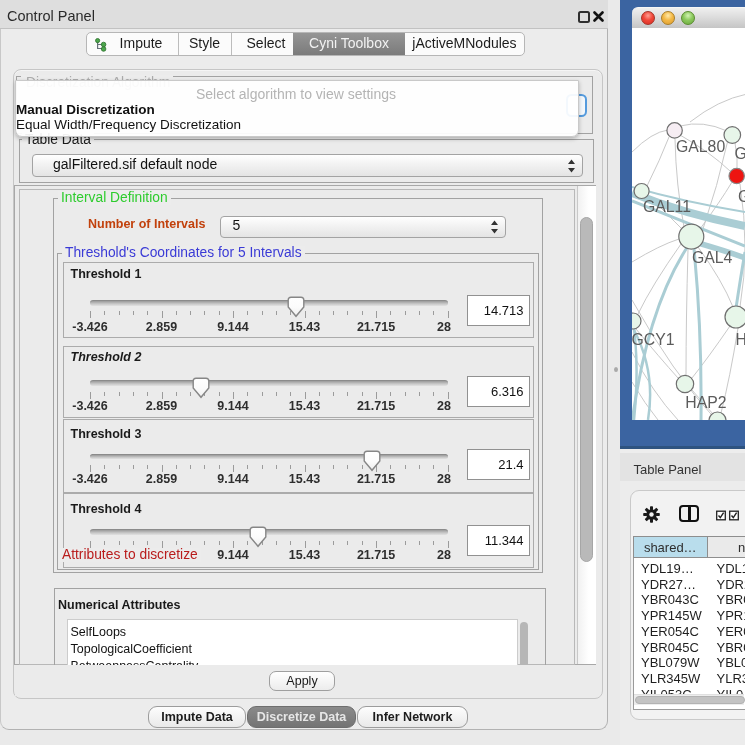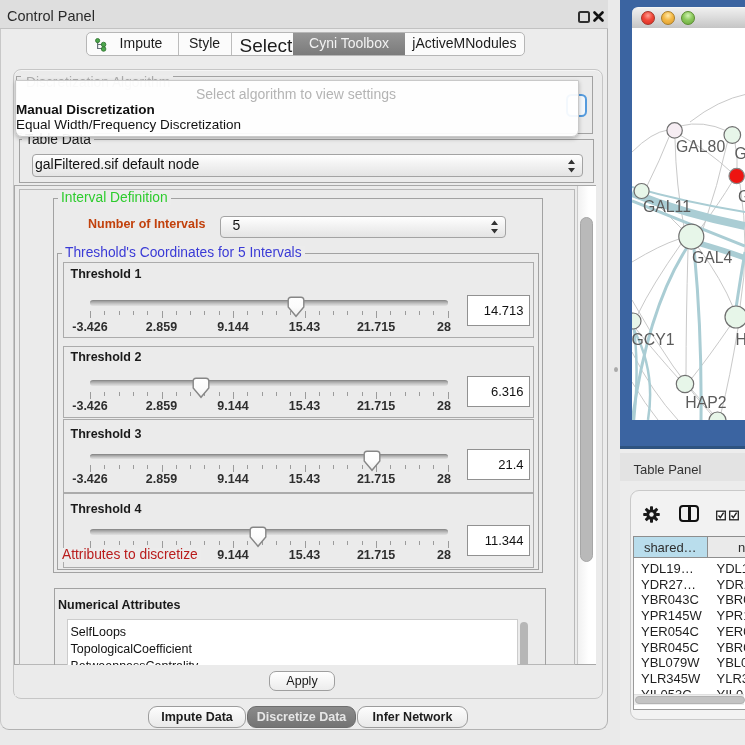--- a/index.html
+++ b/index.html
@@ -35,21 +35,21 @@
     <path d="M1.5 2.5 L9.5 10.5 M9.5 2.5 L1.5 10.5" stroke="#111" stroke-width="2.6" stroke-linecap="round"></path>
   </svg>
 
 <div class="abs" style="left:86px;top:31.5px;width:437px;height:22px;background:#fbfbfb;
      border:1px solid #b6b6b6;border-radius:5px;overflow:hidden;">
   <div class="abs" style="left:90.5px;top:0;width:1px;height:22px;background:#bcbcbc;"></div>
   <div class="abs" style="left:143.5px;top:0;width:1px;height:22px;background:#bcbcbc;"></div>
   <div class="abs" style="left:206px;top:0;width:112px;height:22px;background:linear-gradient(#959595,#7b7b7b);"></div>
   <div class="abs" style="left:0;top:2px;width:92px;text-align:center;font-size:14px;color:#1c1c1c;padding-left:16px;box-sizing:border-box;">Impute</div>
   <div class="abs" style="left:91px;top:2px;width:53px;text-align:center;font-size:14px;color:#1c1c1c;">Style</div>
-  <div class="abs" style="left:144px;top:2px;width:70px;text-align:center;font-size:19px;color:#1c1c1c;">Select</div>
+  <div class="abs" style="left:144px;top:2px;width:70px;text-align:center;font-size:14px;color:#1c1c1c;">Select</div>
   <div class="abs" style="left:206px;top:2px;width:112px;text-align:center;font-size:14px;color:#f2f2f2;">Cyni Toolbox</div>
   <div class="abs" style="left:318px;top:2px;width:119px;text-align:center;font-size:14px;color:#1c1c1c;">jActiveMNodules</div>
   <svg class="abs" style="left:8px;top:5px;" width="13" height="14" viewBox="0 0 13 14">
     <path d="M2.6 3.5 V11 M2.6 6.5 H8 M2.6 10.5 H8" stroke="#66707a" stroke-width="1.2" fill="none"></path>
     <circle cx="2.6" cy="2.6" r="2.1" fill="#4ca64c" stroke="#2c702c" stroke-width="0.8"></circle>
     <circle cx="8.6" cy="6.5" r="2.3" fill="#4ca64c" stroke="#2c702c" stroke-width="0.8"></circle>
     <circle cx="8.6" cy="11" r="2.3" fill="#4ca64c" stroke="#2c702c" stroke-width="0.8"></circle>
   </svg>
 </div>
 
@@ -58,21 +58,21 @@
 
 <div class="tb" style="left:16px;top:75.5px;width:575px;height:56.5px;"></div>
 <div class="abs" style="left:21px;top:74.5px;width:152px;height:3px;background:#ececec;"></div>
 <div class="tblbl" style="left:23px;top:76px;color:#ababab;background:transparent;">Discretization Algorithm</div>
 <div class="abs" style="left:566px;top:93.5px;width:16.5px;height:19px;border:2.5px solid #559bdd;
      border-radius:5.5px;background:#f4f8fc;"></div>
 
 <div class="tb" style="left:19px;top:139px;width:573px;height:42px;"></div>
 <div class="tblbl" style="left:22px;top:132.5px;color:#1c1c1c;">Table Data</div>
 <div class="combo" style="left:32px;top:154px;width:549px;height:21px;">
-  <span style="position:absolute;left:2px;top:0.5px;">galFiltered.sif default node</span>
+  <span style="position:absolute;left:20px;top:0.5px;">galFiltered.sif default node</span>
   <svg style="position:absolute;right:6px;top:3.5px;" width="9" height="14" viewBox="0 0 9 14">
     <path d="M4.5 0.5 L8 5 L1 5 Z M4.5 13.5 L8 9 L1 9 Z" fill="#333"></path>
     </svg>
 </div>
 
 <div class="abs" style="left:15px;top:80px;width:562px;height:55px;background:rgba(255,255,255,0.93);
      border:1px solid #c9c9c9;border-radius:0 0 7px 7px;box-shadow:0 2px 4px rgba(0,0,0,0.25);"></div>
 <div class="abs" style="left:15px;top:86px;width:562px;text-align:center;font-size:14px;color:#b4b4b4;">Select algorithm to view settings</div>
 <div class="abs" style="left:16px;top:102px;font-size:13.5px;font-weight:bold;color:#111;">Manual Discretization</div>
 <div class="abs" style="left:16px;top:116.5px;font-size:13.5px;color:#111;">Equal Width/Frequency Discretization</div>
@@ -138,21 +138,21 @@
        <stop offset="0" stop-color="#ffffff"></stop>
           <stop offset="0.55" stop-color="#fbfbfb"></stop>
           <stop offset="1" stop-color="#eeeeee"></stop>
         </linearGradient>
       </defs>
      <path d="M1.2 4 Q1.2 1.2 4 1.2 L14 1.2 Q16.8 1.2 16.8 4 L16.8 11 L9 20.3 L1.2 11 Z" fill="url(#g1)" stroke="#868686" stroke-width="1.4"></path>
     </svg>
     <div class="vbox" style="top:32.19999999999999px;">14.713</div>
   </div>
 <div class="thbox" style="top:346px;height:69.8px;">
-    <div class="thlbl" style="top:3px;left:7px;">Threshold 2</div>
+    <div class="thlbl" style="top:3px;left:7px;font-style:italic;">Threshold 2</div>
     <div class="track" style="top:33.3px;"></div>
     <div class="tick" style="left:26.5px;top:44.5px;height:7px;"></div>
     <div class="tick" style="left:40.8px;top:44.5px;height:4px;"></div>
     <div class="tick" style="left:55.1px;top:44.5px;height:4px;"></div>
     <div class="tick" style="left:69.4px;top:44.5px;height:4px;"></div>
     <div class="tick" style="left:83.7px;top:44.5px;height:4px;"></div>
     <div class="tick" style="left:98px;top:44.5px;height:7px;"></div>
     <div class="tick" style="left:112.3px;top:44.5px;height:4px;"></div>
     <div class="tick" style="left:126.6px;top:44.5px;height:4px;"></div>
     <div class="tick" style="left:140.9px;top:44.5px;height:4px;"></div>

